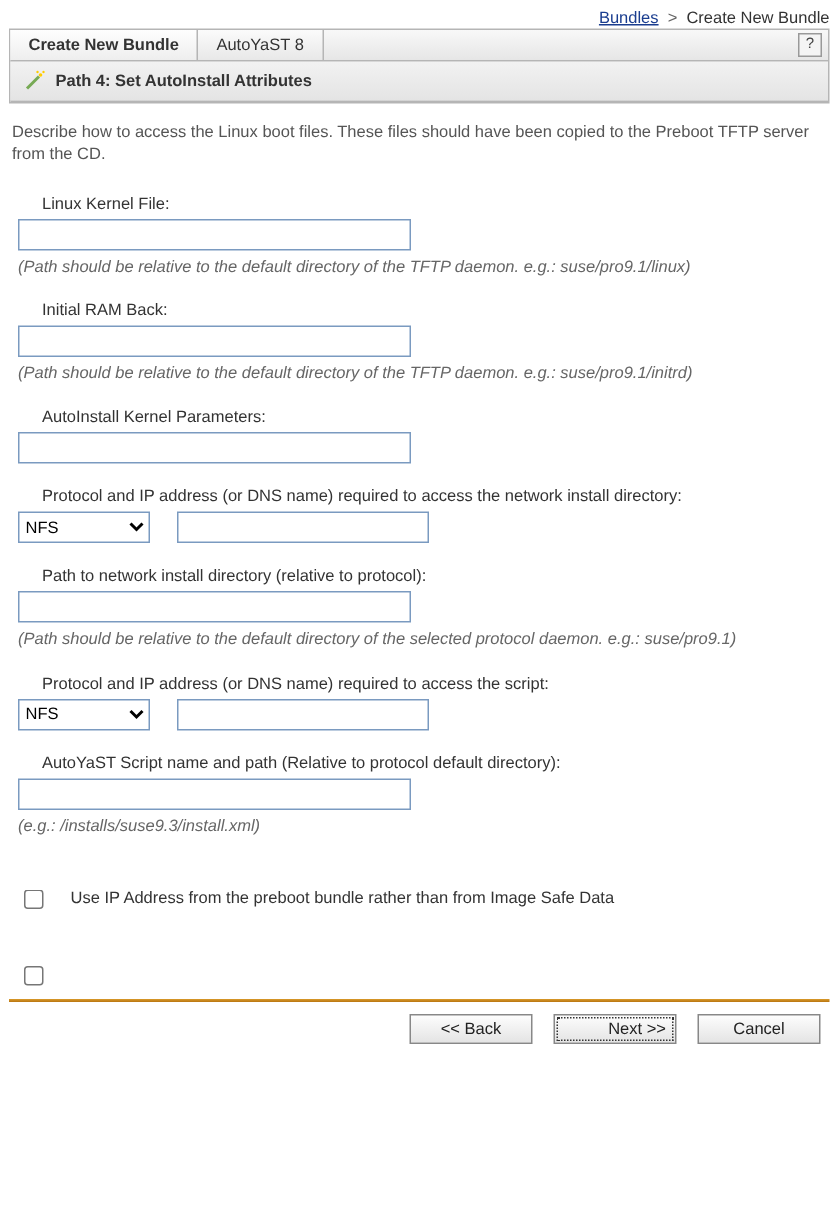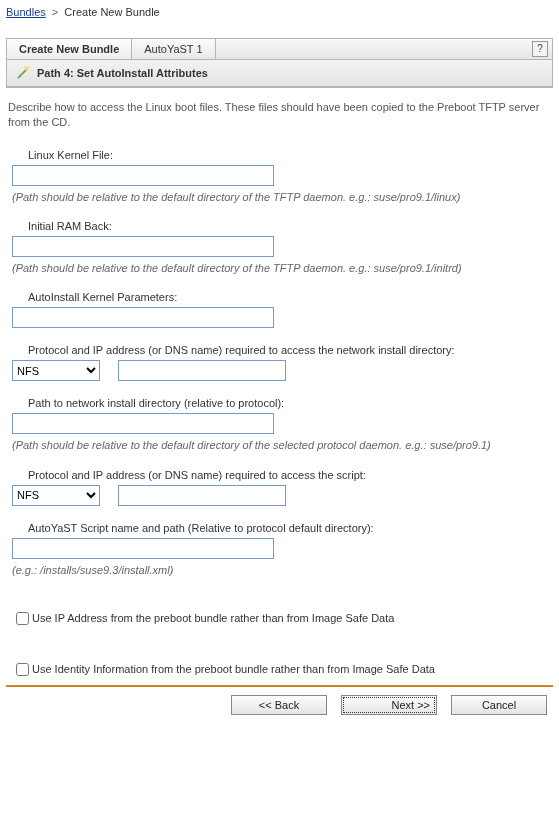--- a/index.html
+++ b/index.html
@@ -7,21 +7,22 @@
     margin: 0;
     padding: 6px;
     font-family: Verdana, Arial, sans-serif;
     font-size: 11px;
     color: #333;
     background: #fff;
     width: 559px;
   }
   .breadcrumb {
     font-size: 11px;
-    margin-bottom: 20px;
+    margin-bottom: 1px;
+    text-align: right;
   }
   .breadcrumb a {
     color: #1a3d8f;
     text-decoration: underline;
   }
   .breadcrumb .sep { margin: 0 3px; color: #666; }
   .breadcrumb .current { color: #333; }
   .panel {
     border: 1px solid #b5b5b5;
   }
@@ -94,37 +95,37 @@
     background: #fff;
   }
   input.addr {
     width: 168px;
     height: 21px;
     border: 1px solid #7a9ac0;
     padding: 2px 4px;
     font-size: 11px;
   }
   .checks { margin: 10px 2px 4px 6px; }
-  .check-row { display: flex; align-items: center; gap: 0; margin-bottom: 4px; margin-top: 32px; }
+  .check-row { display: flex; align-items: center; gap: 15px; margin-bottom: 4px; margin-top: 32px; }
   .check-row input[type=checkbox]{
     width:13px; height:13px; border:1px solid #7a9ac0;
   }
   .footer-rule {
     height:2px;
     background: linear-gradient(#d99a2b,#b97510);
     margin: 6px 0 8px 0;
   }
   .buttons {
     display: flex;
     justify-content: flex-end;
     gap: 14px;
     padding: 0 6px 6px 0;
   }
   button.wiz {
-    width: 96px;
+    width: 82px;
     height: 20px;
     border: 1px solid #888;
     background: linear-gradient(#fdfdfd,#e4e4e4);
     font-size: 11px;
     color: #222;
     cursor: pointer;
   }
   button.wiz.focus {
     outline: 1px dotted #333;
     outline-offset: -3px;
@@ -136,21 +137,21 @@
 
 <div class="breadcrumb">
   <a href="#">Bundles</a>
   <span class="sep">&gt;</span>
   <span class="current">Create New Bundle</span>
 </div>
 
 <div class="panel">
   <div class="tabs">
     <div class="tab active">Create New Bundle</div>
-    <div class="tab">AutoYaST 1</div>
+    <div class="tab">AutoYaST 8</div>
     <div class="help-icon">?</div>
   </div>
   <div class="step-bar">
     <span class="step-icon">
       <svg width="16" height="16" viewBox="0 0 16 16">
         <line x1="3" y1="13" x2="11" y2="5" stroke="#7a5" stroke-width="2"></line>
         <circle cx="12" cy="4" r="1.2" fill="#fc0"></circle>
         <circle cx="14" cy="2" r="0.8" fill="#fc0"></circle>
         <circle cx="10" cy="2" r="0.8" fill="#fc0"></circle>
       </svg>
@@ -210,21 +211,20 @@
   <div class="hint">(e.g.: /installs/suse9.3/install.xml)</div>
 </div>
 
 <div class="checks">
   <div class="check-row">
     <input type="checkbox" style="">
     <span>Use IP Address from the preboot bundle rather than from Image Safe Data</span>
   </div>
   <div class="check-row">
     <input type="checkbox" style="">
-    <span>Use Identity Information from the preboot bundle rather than from Image Safe Data</span>
   </div>
 </div>
 
 <div class="footer-rule"></div>
 
 <div class="buttons">
   <button class="wiz">&lt;&lt; Back</button>
   <button class="wiz focus">Next &gt;&gt;</button>
   <button class="wiz">Cancel</button>
 </div>

